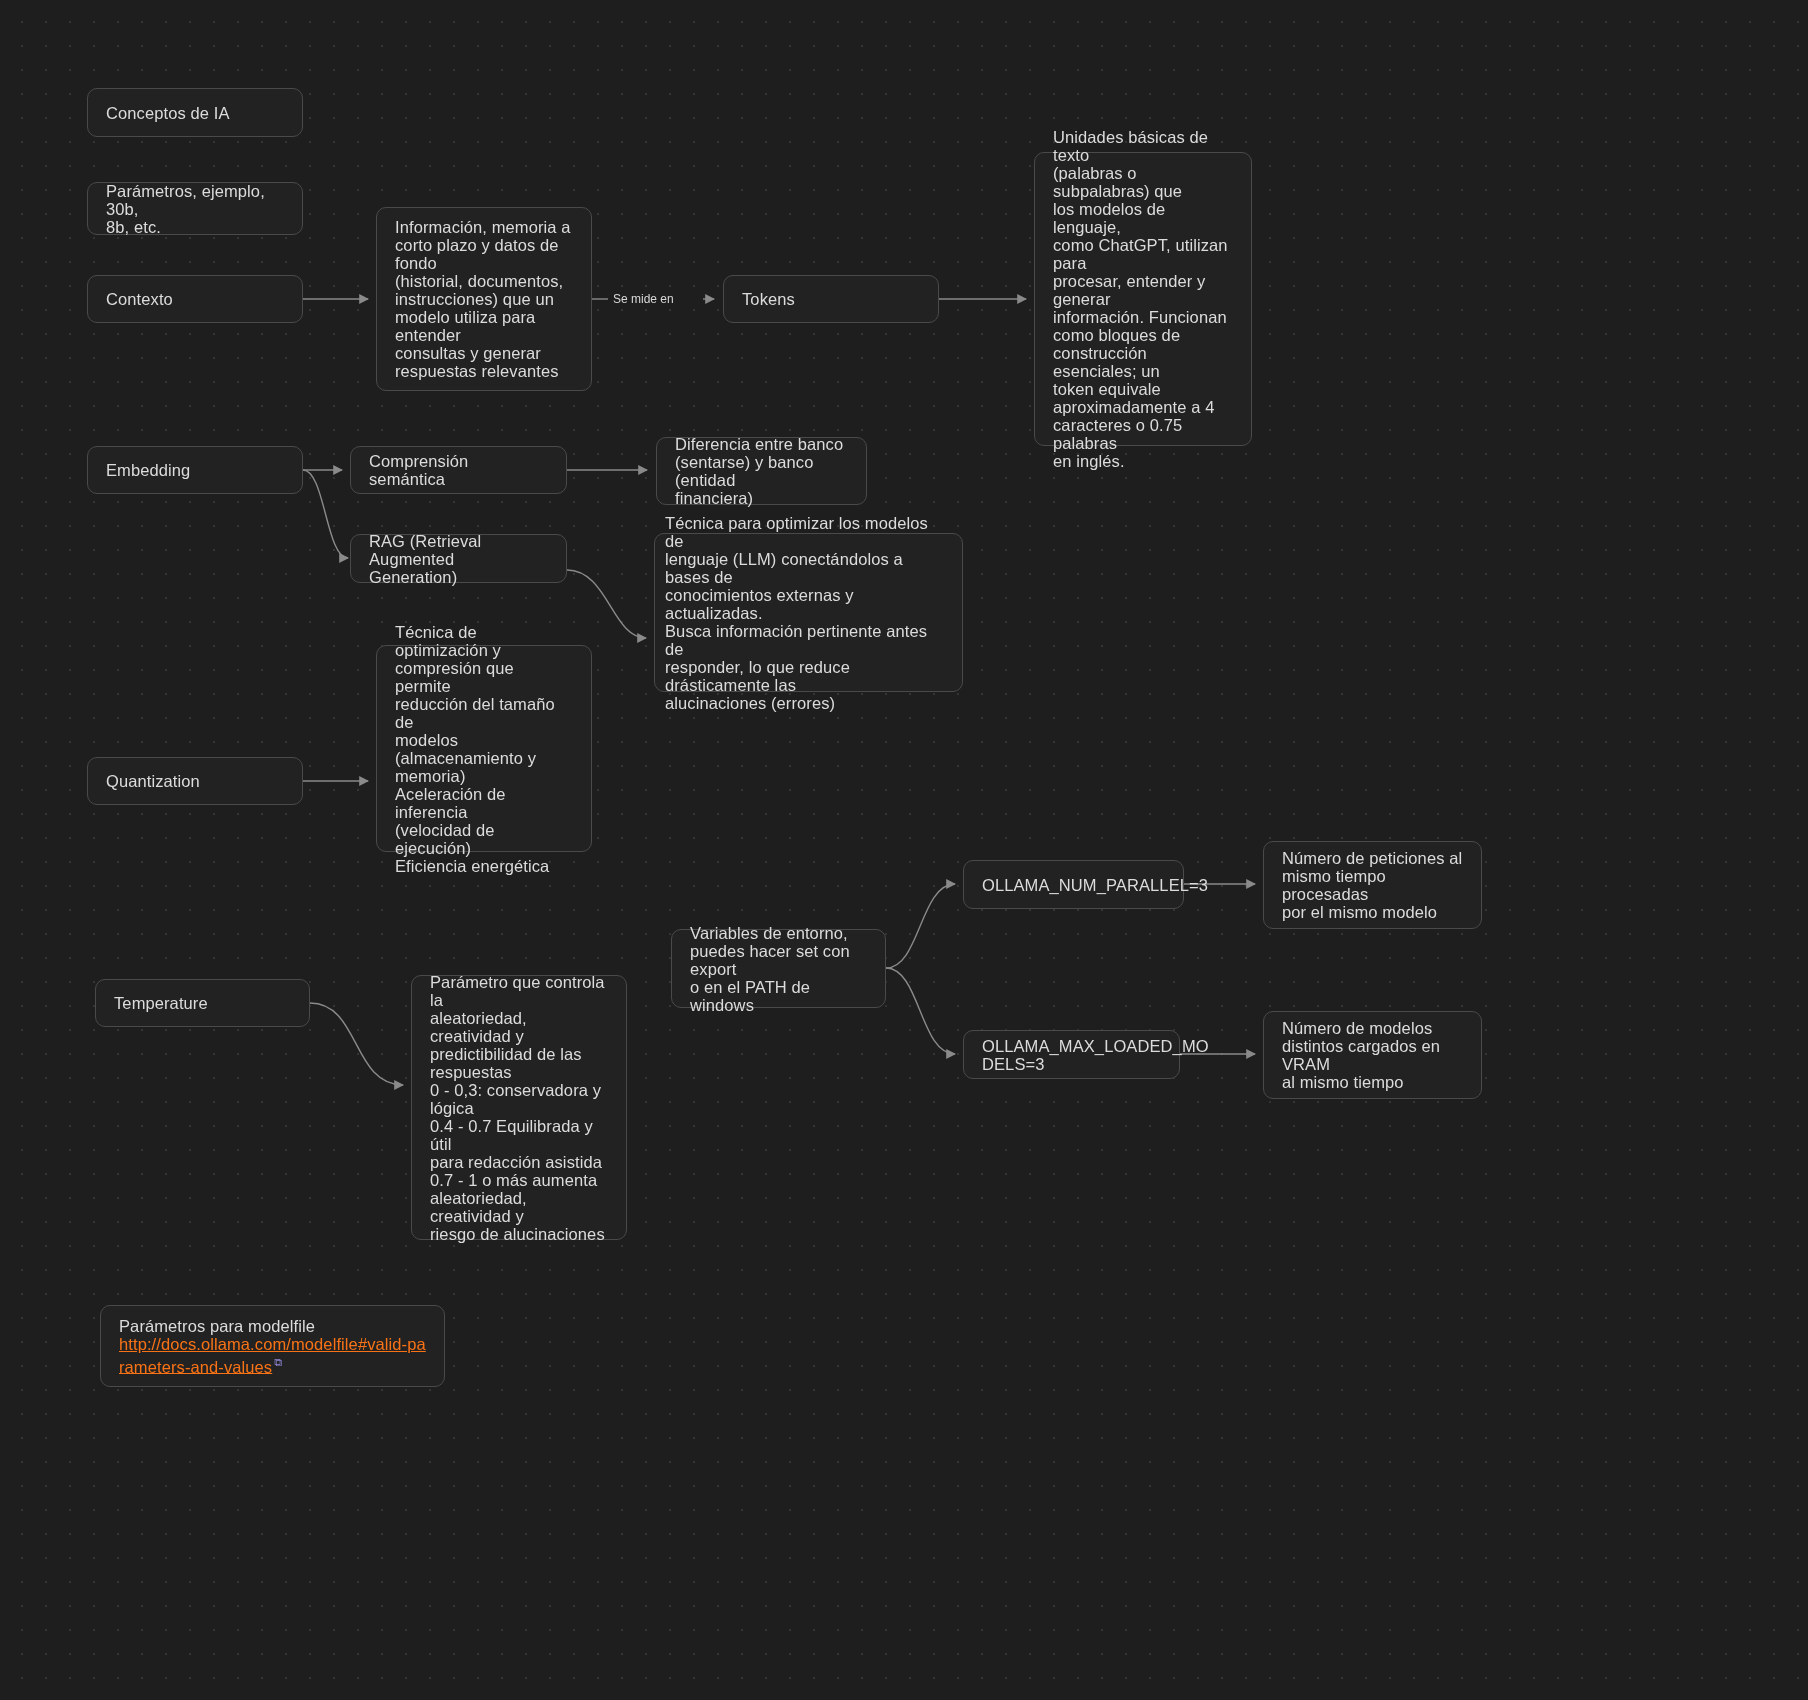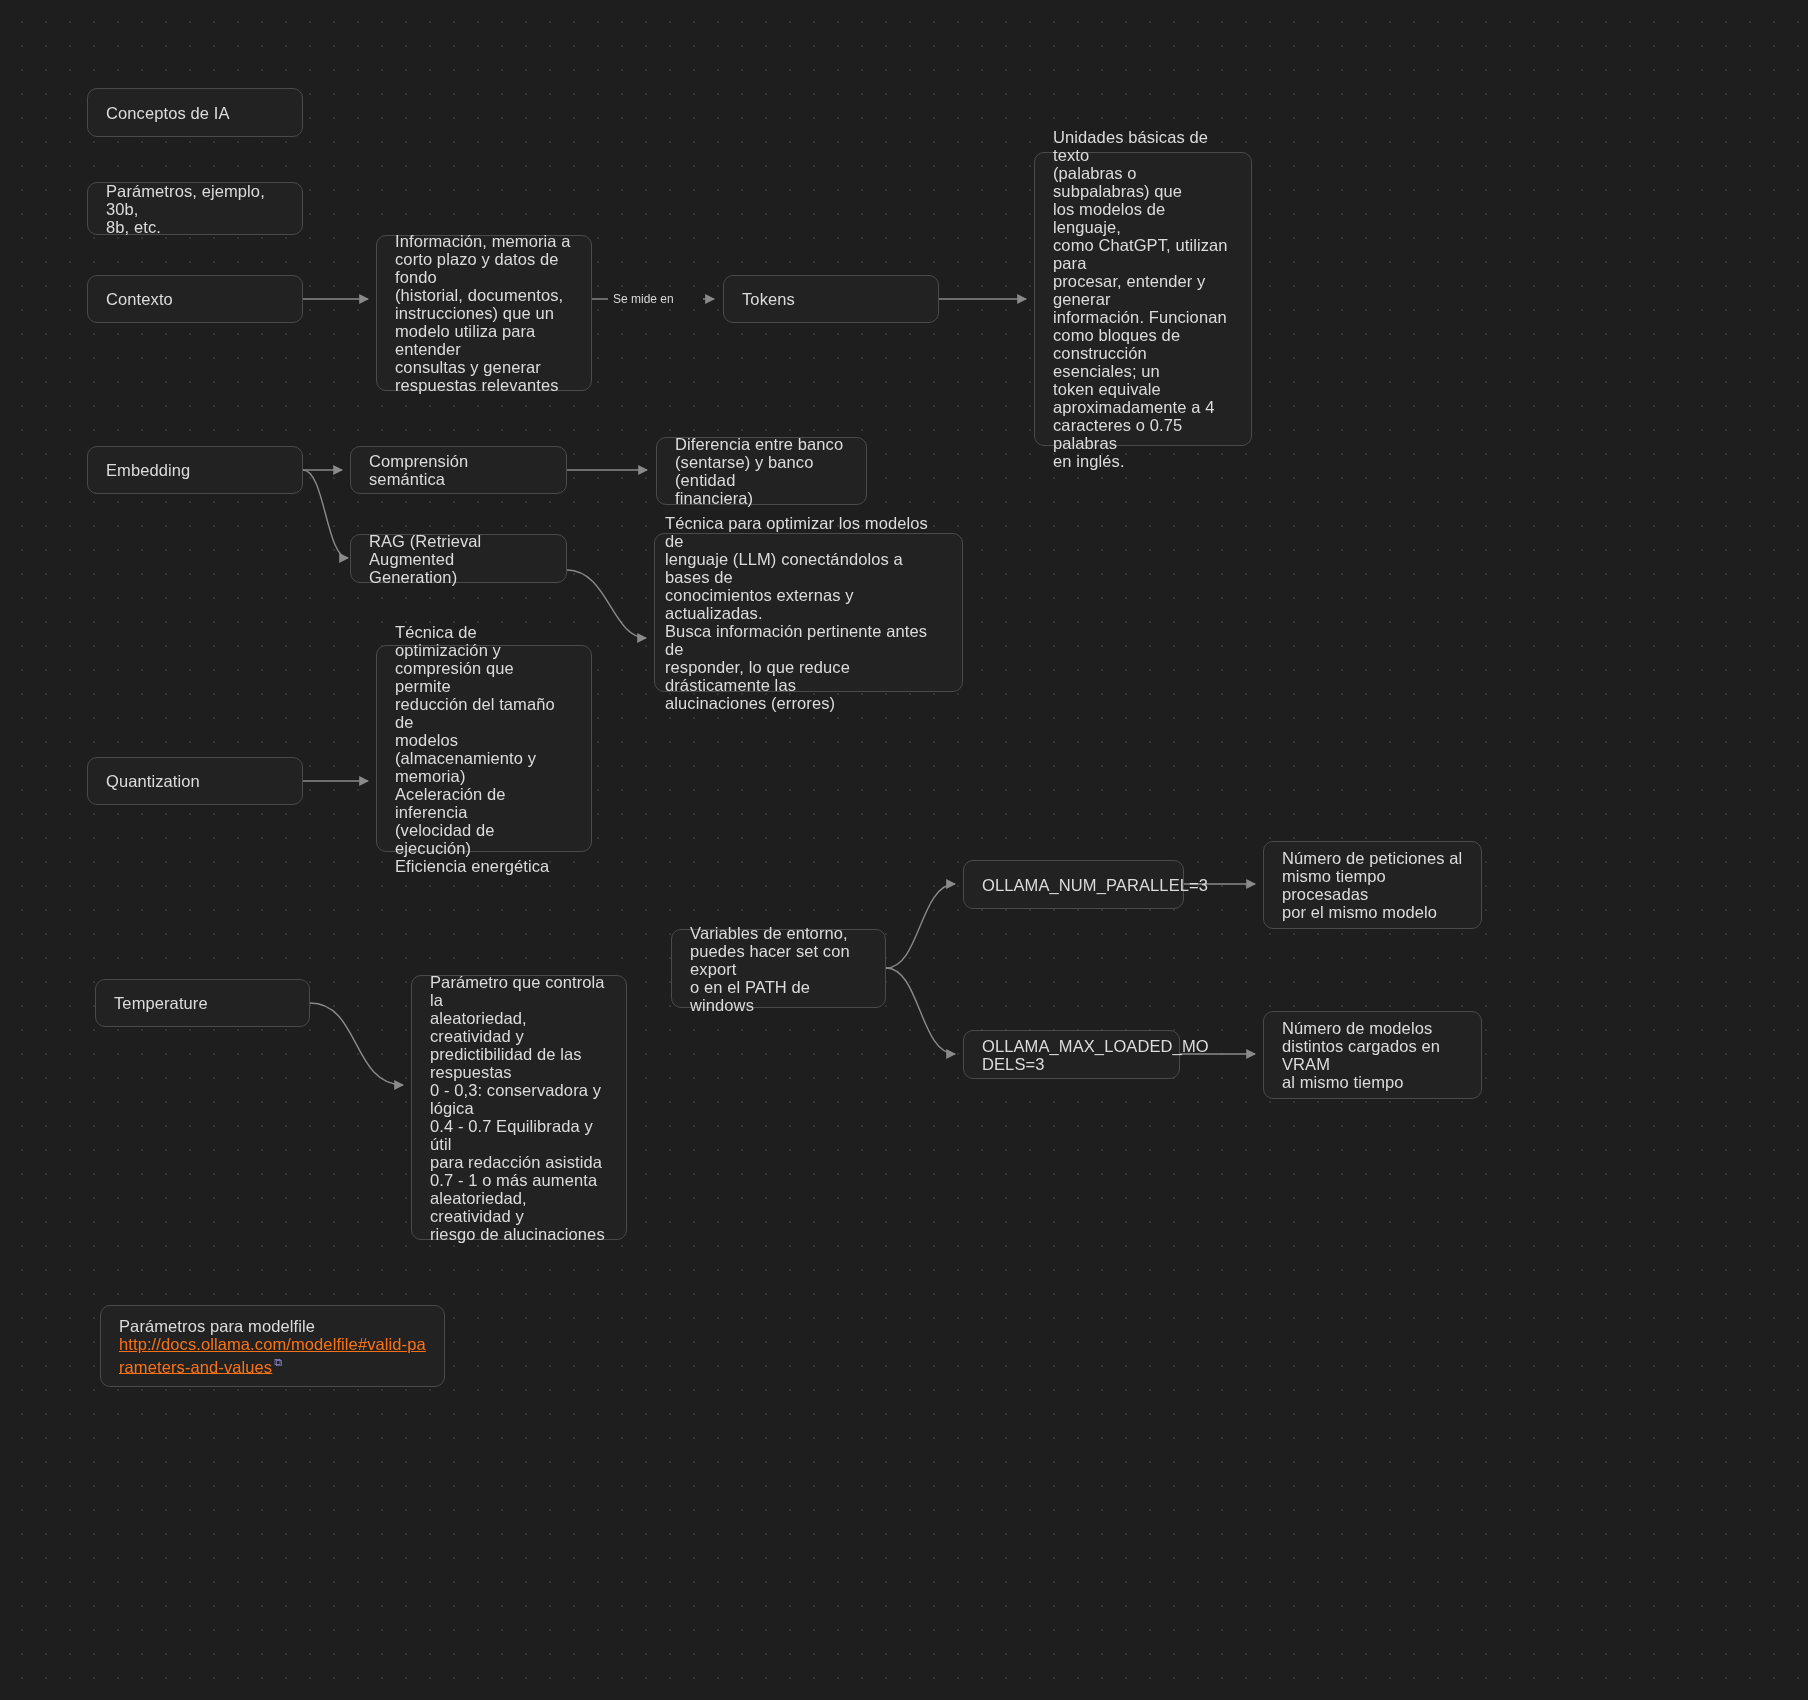--- a/index.html
+++ b/index.html
@@ -102,21 +102,21 @@
     <path d="M 1180 1054 L 1255 1054" stroke="#8a8a8a" stroke-width="1.4" fill="none" marker-end="url(#arrow)"></path>
   </svg>
 
   <div class="node" style="left:87px; top:88px; width:216px; height:49px;">Conceptos de IA</div>
 
   <div class="node" style="left:87px; top:182px; width:216px; height:53px;">Parámetros, ejemplo, 30b,
 8b, etc.</div>
 
   <div class="node" style="left:87px; top:275px; width:216px; height:48px;">Contexto</div>
 
-  <div class="node" style="left:376px; top:207px; width:216px; height:156px;margin-top:28px;">Información, memoria a
+  <div class="node" style="left:376px; top:207px; width:216px; height:184px;">Información, memoria a
 corto plazo y datos de fondo
 (historial, documentos,
 instrucciones) que un
 modelo utiliza para entender
 consultas y generar
 respuestas relevantes</div>
 
   <div class="edge-label" style="left:613px; top:289px;">Se mide en</div>
 
   <div class="node" style="left:723px; top:275px; width:216px; height:48px;">Tokens</div>

